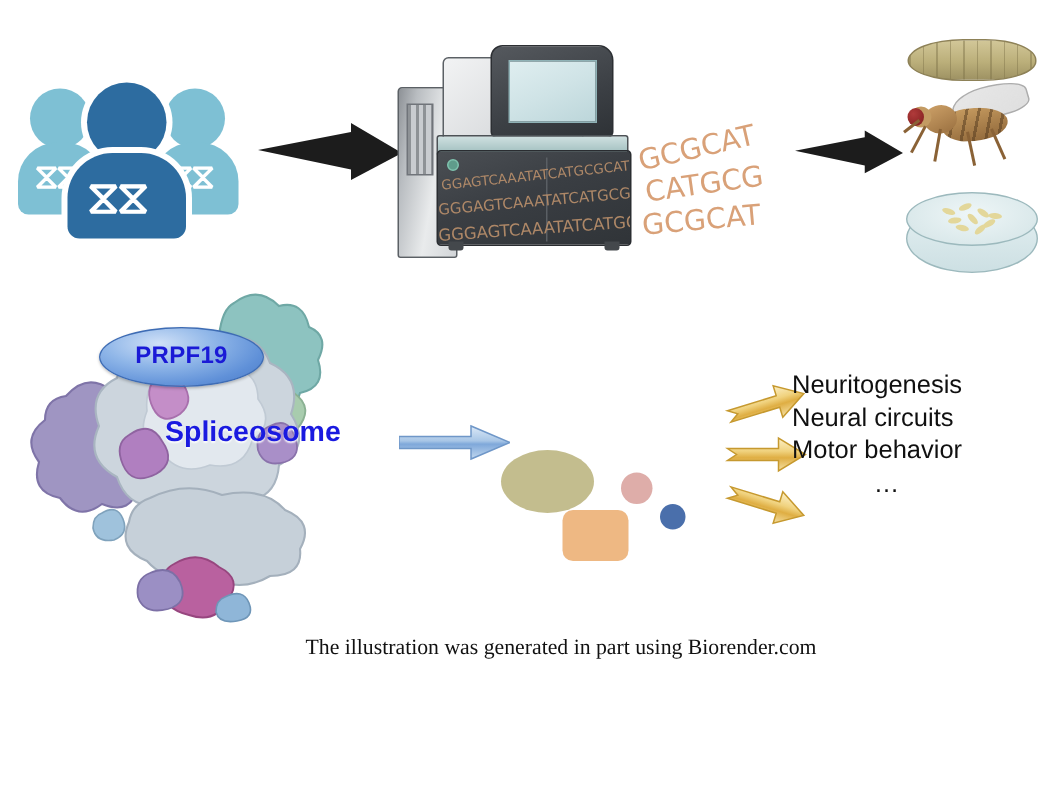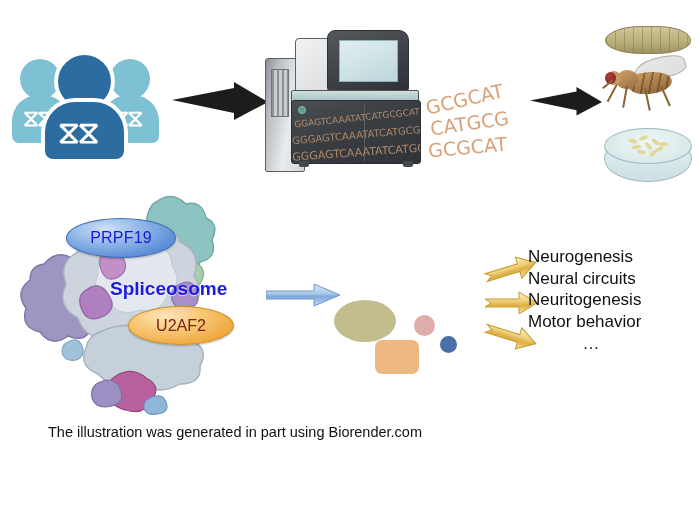--- a/index.html
+++ b/index.html
@@ -169,21 +169,21 @@
     position: absolute; display:block; width: 9px; height: 4px;
     background: #e3d79a; border-radius: 50%;
   }
 
   
   #spliceosome { left: 8px; top: 192px; width: 270px; height: 225px; }
   .label-ellipse {
     position: absolute;
     display: flex; align-items: center; justify-content: center;
     border-radius: 50%;
-    font-weight: normal;
+    font-weight: bold;
   }
   #prpf19-label {
     left: 66px; top: 218px; width: 108px; height: 38px;
     background: radial-gradient(ellipse at 36% 26%, #cfe0f7 0%, #8fb6e8 38%, #5f90d8 72%, #4a79c4 100%);
     border: 1px solid #3e6cb4;
     color: #1a1ad6; font-size: 16px; letter-spacing: .2px;
     box-shadow: 0 1px 2px rgba(0,0,0,.25);
     z-index: 8;
   }
   #u2af2-label {
@@ -239,21 +239,22 @@
   }
   #outcome-ellipsis {
     font-size: 17px; color: #101010; text-align: center;
     width: 128px; margin-top: 2px; letter-spacing: 2px;
   }
   .gold-arrow { position: absolute; }
 
   
   #caption {
     left: 0; top: 424px; width: 700px;
-    font-size: 14.5px; color: #111111;
+    text-align: center;
+    font-size: 14.5px; color: #111111; font-family: Liberation Serif, serif;
   }
   #caption span { padding-left: 48px; }
 </style>
 </head>
 <body>
 
 <div id="figure">
 
   <div id="people-group" class="abs">
 
@@ -363,21 +364,20 @@
       <path d="M108,184 q16,-10 30,2 q16,8 6,22 q-8,16 -26,10 q-18,-4 -18,-20 q0,-10 8,-14 z" fill="#b9619f" stroke="#97467f" stroke-width="1.3"></path>
       <path d="M92,190 q14,-6 20,6 q6,14 -8,18 q-16,4 -20,-8 q-2,-12 8,-16 z" fill="#9b8fc4" stroke="#7c70a6" stroke-width="1.2"></path>
 
       <path d="M142,206 q12,-6 16,4 q4,10 -8,12 q-12,2 -14,-6 q0,-8 6,-10 z" fill="#8fb6d8" stroke="#6f96b8" stroke-width="1.1"></path>
       <path d="M60,150 q10,-6 14,4 q4,10 -6,14 q-12,2 -14,-8 q0,-8 6,-10 z" fill="#9fc2dc" stroke="#7fa2bc" stroke-width="1.1"></path>
     </svg>
   </div>
 
   <div id="prpf19-label" class="label-ellipse">PRPF19</div>
   <div id="spliceosome-text">Spliceosome</div>
-  <div id="u2af2-label" class="label-ellipse">U2AF2</div>
 
   <svg id="blue-arrow" class="abs" width="74" height="24" viewBox="0 0 74 24">
     <defs>
       <linearGradient id="blueArrGrad" x1="0" y1="0" x2="0" y2="1">
         <stop offset="0%" stop-color="#dce9f7"></stop>
         <stop offset="45%" stop-color="#a8c6e6"></stop>
         <stop offset="55%" stop-color="#7fa8da"></stop>
         <stop offset="100%" stop-color="#c2d8ef"></stop>
       </linearGradient>
     </defs>
@@ -406,23 +406,22 @@
   <svg class="gold-arrow abs" style="left:483px; top:288px;" width="56" height="30" viewBox="0 0 56 30">
     <polygon points="2,11 36,11 36,4 54,15 36,26 36,19 2,19 8,15" fill="url(#goldGrad)" stroke="#c6992f" stroke-width="1"></polygon>
   </svg>
   <svg class="gold-arrow abs" style="left:483px; top:320px;" width="56" height="32" viewBox="0 0 56 32">
     <g transform="rotate(17 28 16)">
       <polygon points="2,12 36,12 36,5 54,16 36,27 36,20 2,20 8,16" fill="url(#goldGrad)" stroke="#c6992f" stroke-width="1"></polygon>
     </g>
   </svg>
 
   <div id="outcomes" class="abs">
-    <div class="outcome-item">Neurogenesis</div>
+    <div class="outcome-item">Neuritogenesis</div>
     <div class="outcome-item">Neural circuits</div>
-    <div class="outcome-item">Neuritogenesis</div>
     <div class="outcome-item">Motor behavior</div>
     <div id="outcome-ellipsis">…</div>
   </div>
 
   <div id="caption" class="abs">
     <span>The illustration was generated in part using Biorender.com</span>
   </div>
 
 </div>
 

